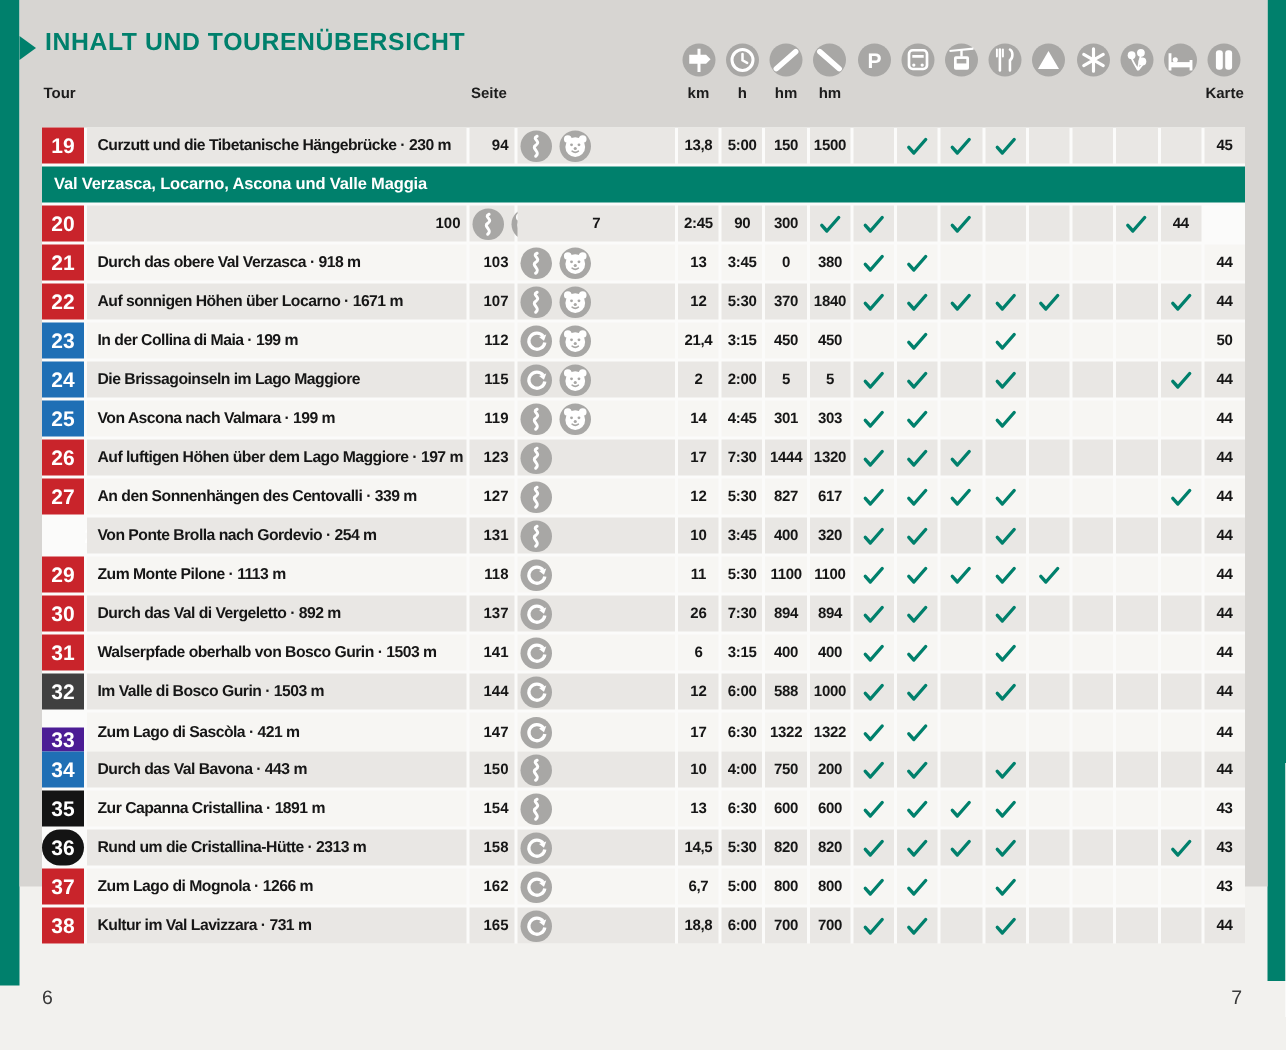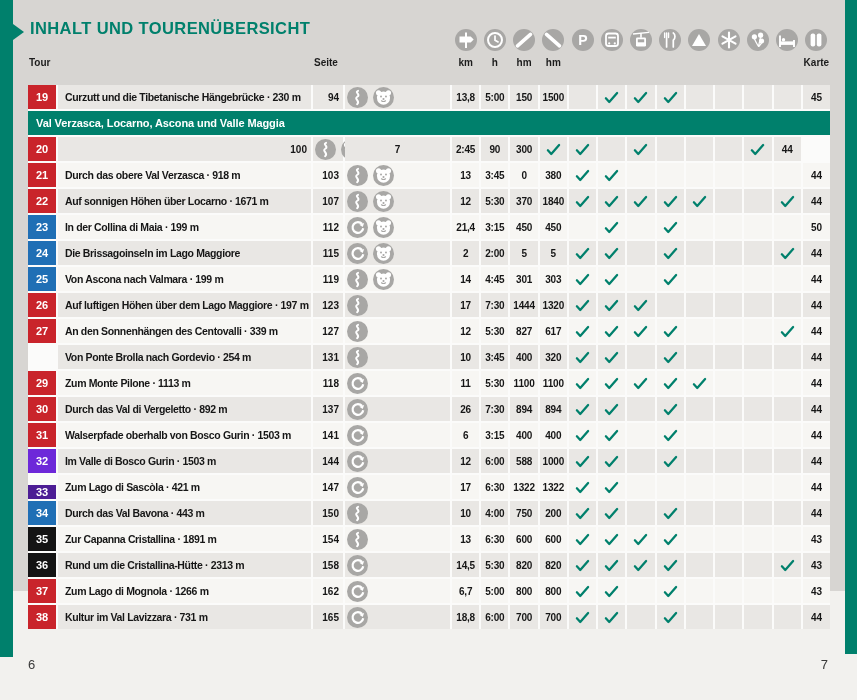--- a/index.html
+++ b/index.html
@@ -18,21 +18,21 @@
   .legend-icons{position:absolute;left:15px;top:28px;height:24px;align-items:center;}
   .legend-labels{position:absolute;left:15px;top:56px;height:13px;align-items:center;
     font-size:10px;font-weight:bold;color:#1c1c1c;}
   .rows{position:absolute;left:15px;top:85px;width:802px;background:#fbfbfa;}
   .row{display:grid;grid-template-columns:28px 253px 30px 105px repeat(13,1fr);
     column-gap:2px;height:24px;margin-bottom:2px;}
   .row:last-child{margin-bottom:0;}
   .cell{display:flex;align-items:center;justify-content:center;color:#161616;}
   .shade-a{background:var(--row_gray,#E9E7E4);}
   .shade-b{background:var(--row_light,#F7F6F3);}
-  .badge{color:#fff;font-weight:bold;font-size:11px;}
+  .badge{color:#fff;font-weight:bold;font-size:14px;}
   .name{justify-content:flex-start;padding-left:7px;font-weight:bold;font-size:10.5px;
     letter-spacing:-.35px;white-space:nowrap;overflow:hidden;}
   .page-col{justify-content:flex-end;padding-right:4px;font-weight:bold;font-size:10px;}
   .route{justify-content:flex-start;padding-left:2px;gap:5px;}
   .num{font-weight:bold;font-size:10px;letter-spacing:-.2px;}
   .section-row{height:24px;margin-bottom:2px;background:var(--accent,#00806C);
     display:flex;align-items:center;padding-left:8px;}
   .section-row span{color:#fff;font-weight:bold;font-size:11px;letter-spacing:-.1px;}
   .licon{width:22px;height:22px;border-radius:50%;background:var(--icon_gray,#A8A7A5);
     display:flex;align-items:center;justify-content:center;justify-self:center;}
@@ -828,21 +828,21 @@
               </svg>
             </span>
           </div>
           <div class="cell check shade-b"></div>
           <div class="cell check shade-b"></div>
           <div class="cell check shade-b"></div>
           <div class="cell check shade-b"></div>
           <div class="cell num shade-b">44</div>
         </div>
         <div class="row">
-          <div class="cell badge" style="background: #6d28d9;">32</div>
+          <div class="cell badge" style="background: #404040;">32</div>
           <div class="cell name shade-a">Im Valle di Bosco Gurin · 1503 m</div>
           <div class="cell page-col shade-a">144</div>
           <div class="cell route shade-a">
             <span class="ricon">
               <svg width="21" height="21" viewBox="0 0 22 22">
                 <path d="M15.8 7.4a5.6 5.6 0 1 0 1.2 4.4" fill="none" stroke="#fff" stroke-width="2.3"></path>
                 <path d="M18 6.2 16.4 10.6 12.9 8z" fill="#fff"></path>
               </svg>
             </span>
           </div>
@@ -1002,21 +1002,21 @@
               </svg>
             </span>
           </div>
           <div class="cell check shade-b"></div>
           <div class="cell check shade-b"></div>
           <div class="cell check shade-b"></div>
           <div class="cell check shade-b"></div>
           <div class="cell num shade-b">43</div>
         </div>
         <div class="row">
-          <div class="cell badge" style="background: rgb(20, 20, 20);">36</div>
+          <div class="cell badge" style="background: rgb(20, 20, 20); border-radius: 12px;">36</div>
           <div class="cell name shade-a">Rund um die Cristallina-Hütte · 2313 m</div>
           <div class="cell page-col shade-a">158</div>
           <div class="cell route shade-a">
             <span class="ricon">
               <svg width="21" height="21" viewBox="0 0 22 22">
                 <path d="M15.8 7.4a5.6 5.6 0 1 0 1.2 4.4" fill="none" stroke="#fff" stroke-width="2.3"></path>
                 <path d="M18 6.2 16.4 10.6 12.9 8z" fill="#fff"></path>
               </svg>
             </span>
           </div>

